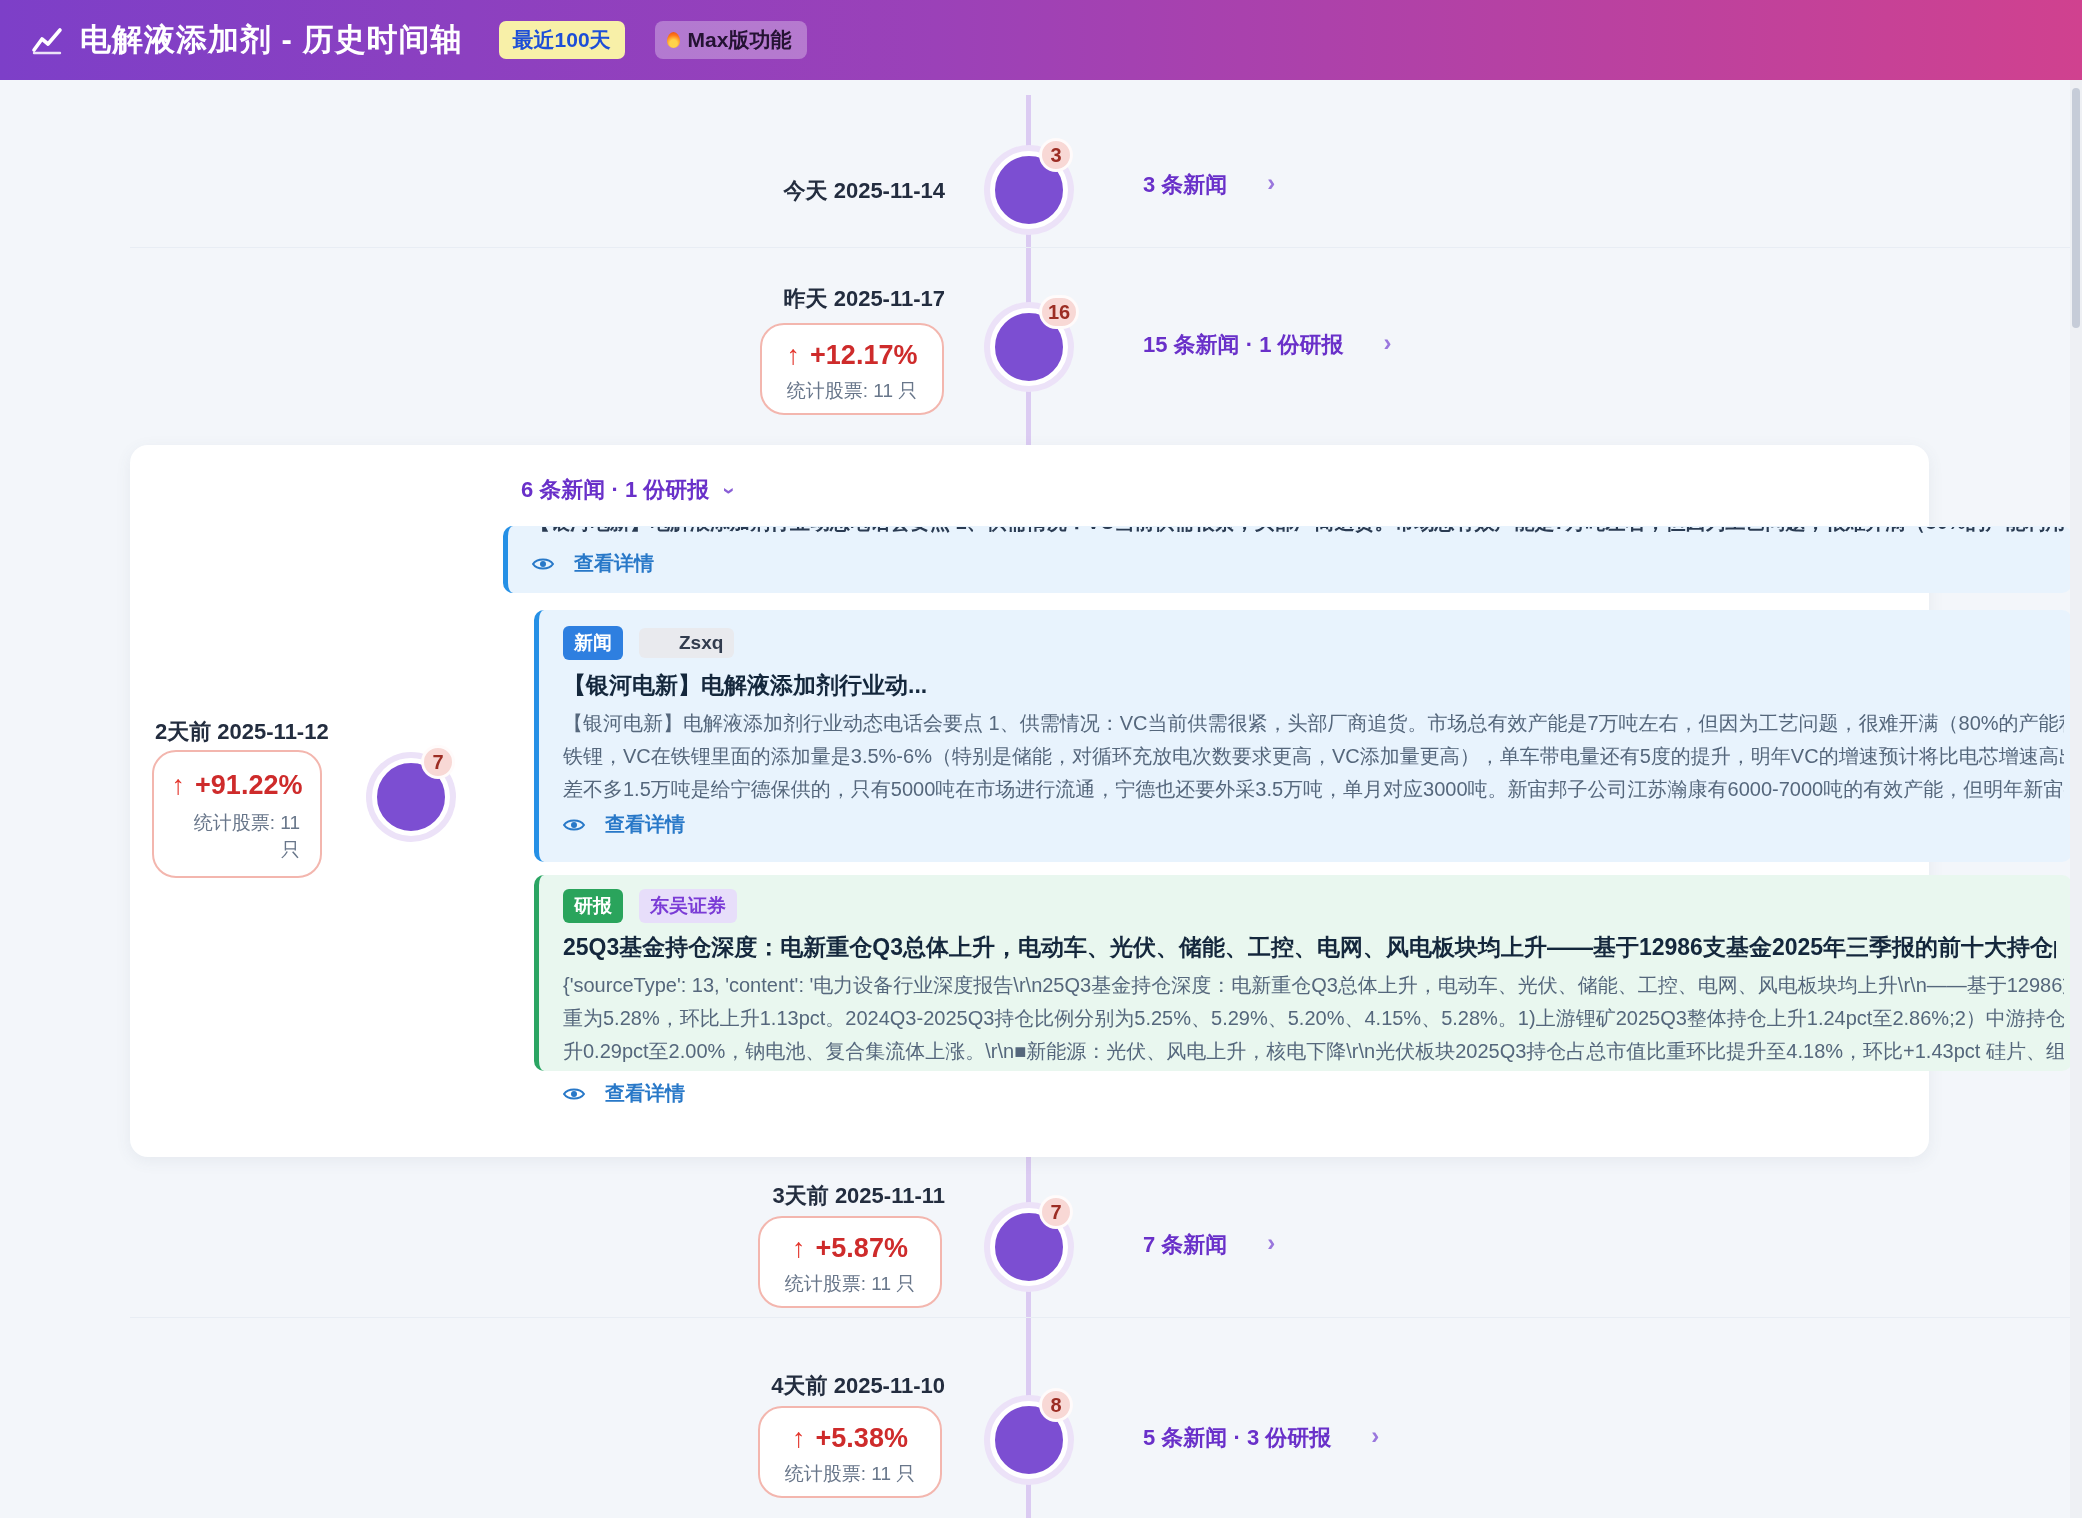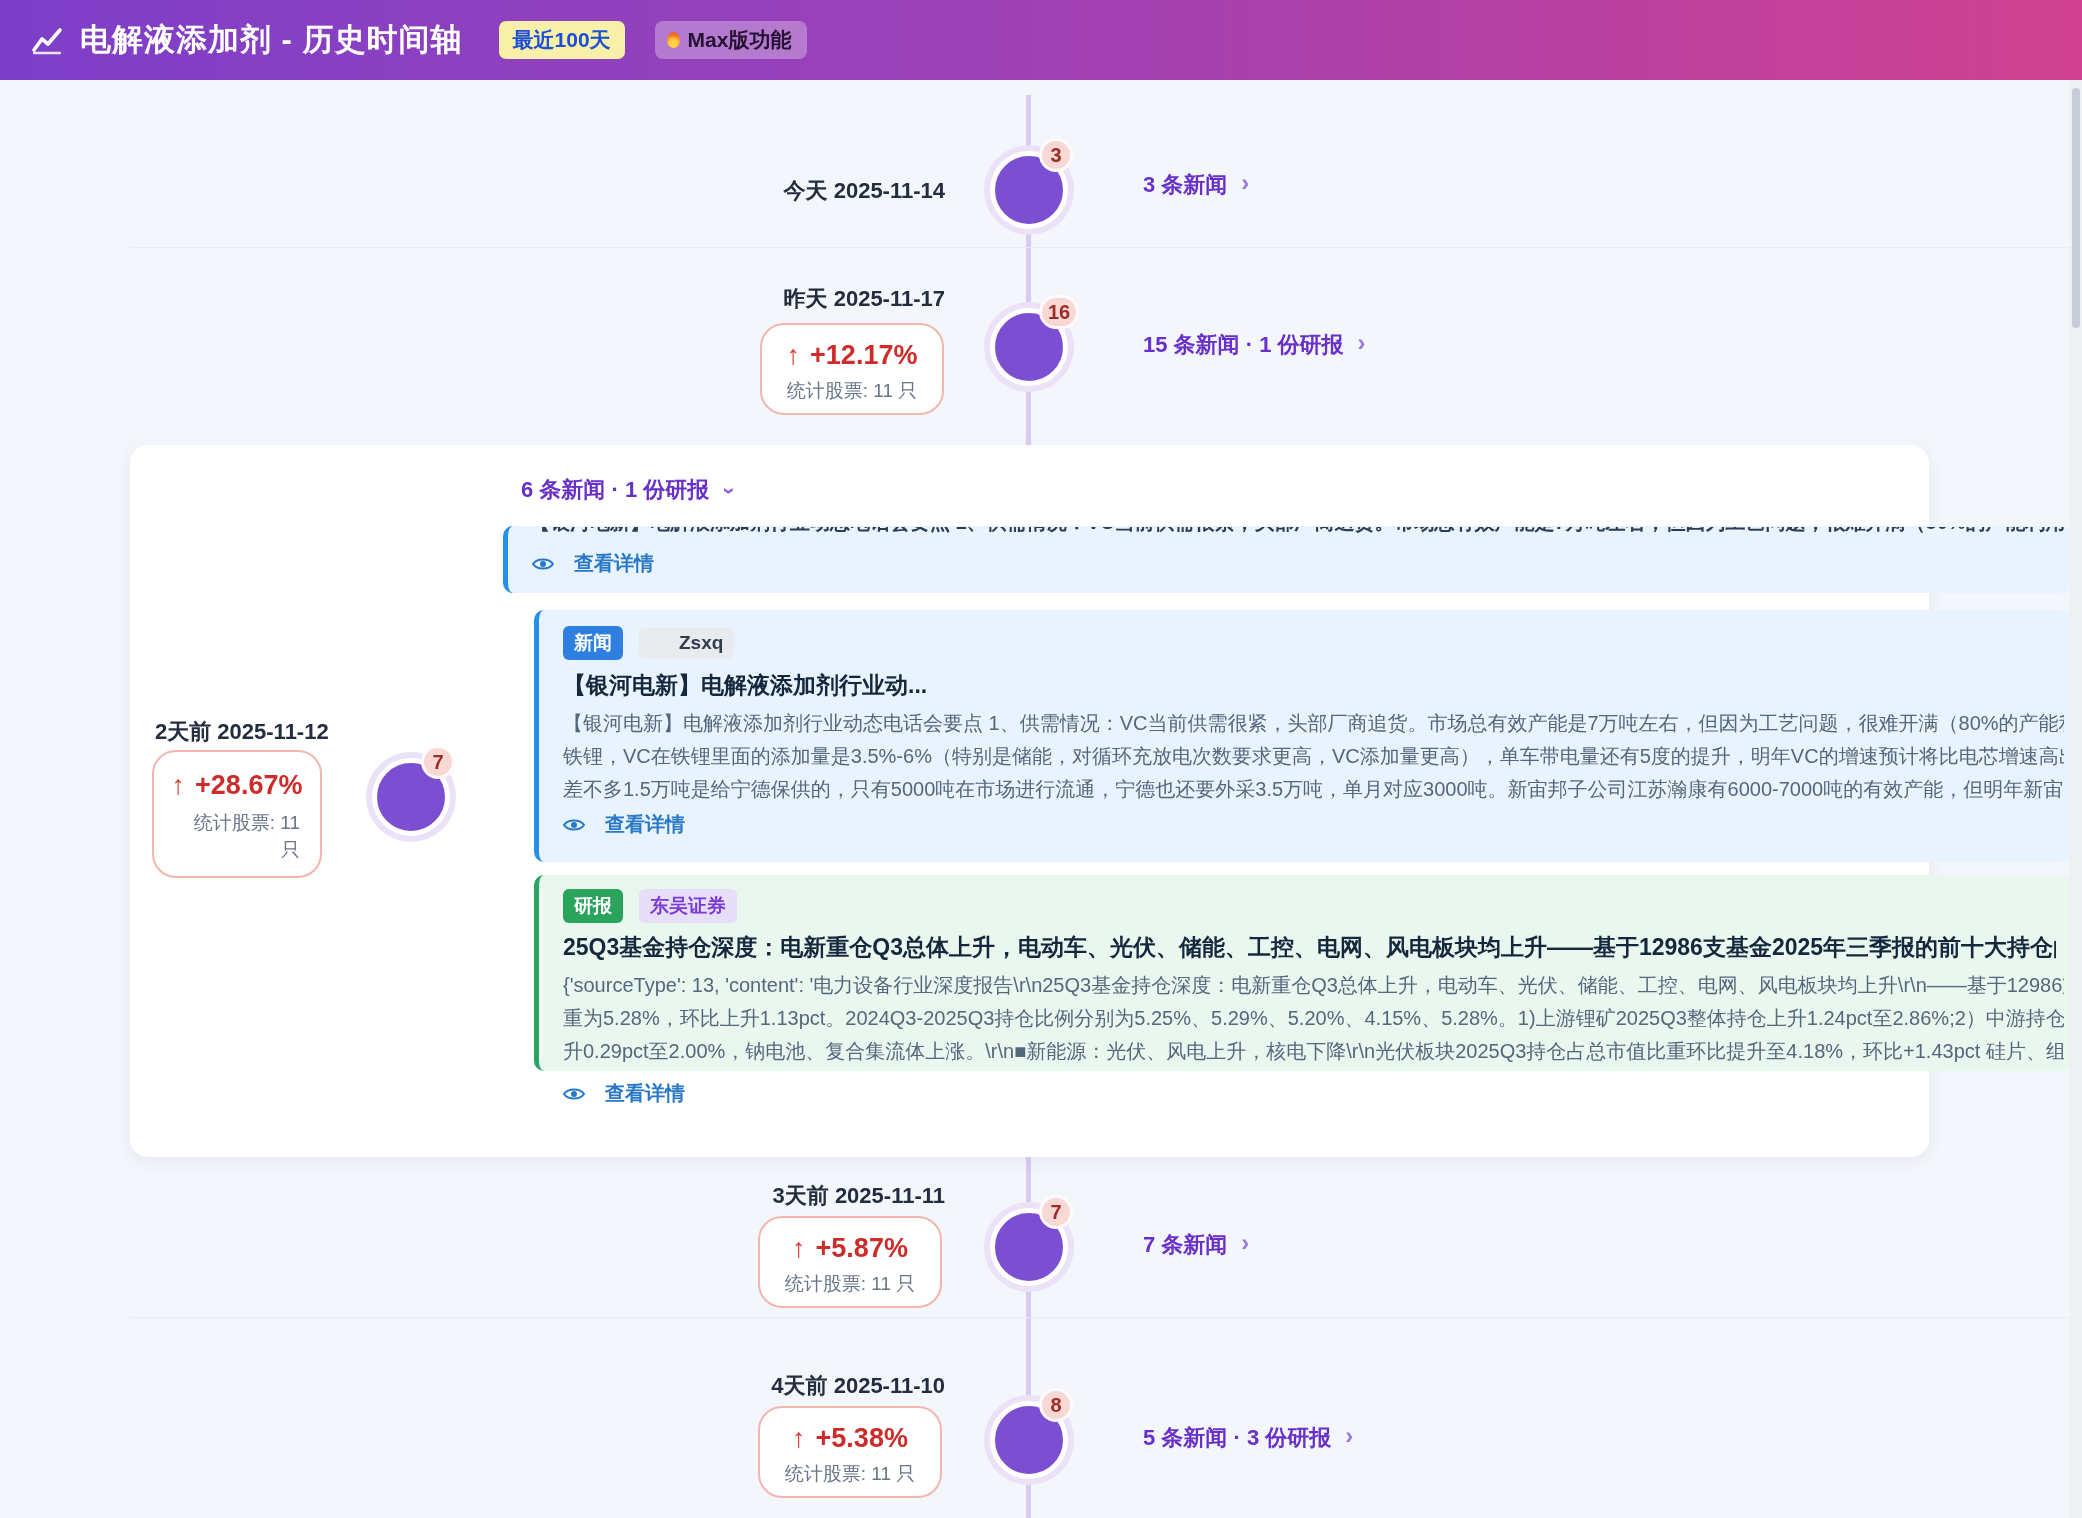--- a/index.html
+++ b/index.html
@@ -24,21 +24,21 @@
   .divider{position:absolute;height:1px;background:#e8edf4;left:130px;width:1940px;}
 
   .tl-label{position:absolute;left:700px;width:245px;text-align:right;
     font-size:22px;font-weight:700;color:#232d3f;}
   .tl-node{position:absolute;width:90px;height:90px;border-radius:50%;background:#ece2f8;
     display:flex;align-items:center;justify-content:center;cursor:pointer;}
   .tl-node .core{width:78px;height:78px;border-radius:50%;background:#7c4ed2;border:5px solid #fff;}
   .count-badge{position:absolute;top:-7px;left:55px;min-width:34px;height:34px;border-radius:17px;
     background:#f8d8d5;border:3px solid rgba(255,255,255,0.9);color:#9c2d24;font-size:20px;font-weight:700;
     display:flex;align-items:center;justify-content:center;padding:0 6px;}
-  .tl-link{position:absolute;display:flex;align-items:center;gap:14px;cursor:pointer;text-align:center;}
+  .tl-link{position:absolute;display:flex;align-items:center;gap:40px;cursor:pointer;text-align:center;}
   .tl-link .txt{color:#6930c9;font-size:22px;font-weight:700;}
   .chev{color:#9a77dd;font-size:24px;font-weight:700;line-height:1;transform:translateY(-2px);}
   .chev-down{display:inline-block;transform:rotate(90deg) translateX(1px);font-size:22px;color:#8a5fd6;}
 
   .pct-pill{position:absolute;background:#fff;border:2px solid #f3b6ae;border-radius:24px;text-align:center;}
   .pct-row{margin-top:15px;font-size:27px;font-weight:700;color:#ce2b2b;}
   .pct-row .arrow{color:#e4372e;margin-right:10px;font-weight:700;}
   .pct-caption{margin-top:7px;font-size:19px;color:#68768a;}
   .pct-pill.tall .pct-row{margin-top:18px;}
   .pct-pill.tall .pct-caption{margin:8px 20px 0 7px;text-align:right;line-height:27px;}
@@ -120,21 +120,21 @@
   </div>
 
   <div class="panel">
     <div class="exp-header">
       <span class="txt">6 条新闻 · 1 份研报</span>
       <span class="chev chev-down">›</span>
     </div>
 
     <div class="tl-label" style="left:25px;top:272px;width:245px;text-align:left;">2天前 2025-11-12</div>
     <div class="pct-pill tall" style="left:22px;top:305px;width:170px;height:128px;">
-      <div class="pct-row"><span class="arrow">↑</span><span>+28.67%</span></div>
+      <div class="pct-row"><span class="arrow">↑</span><span>+91.22%</span></div>
       <div class="pct-caption">
         <span>统计股票: 11</span><br>
         <span>只</span>
       </div>
     </div>
     <div class="tl-node" style="left:236px;top:307px;">
       <div class="core"></div>
       <div class="count-badge">7</div>
     </div>
 

